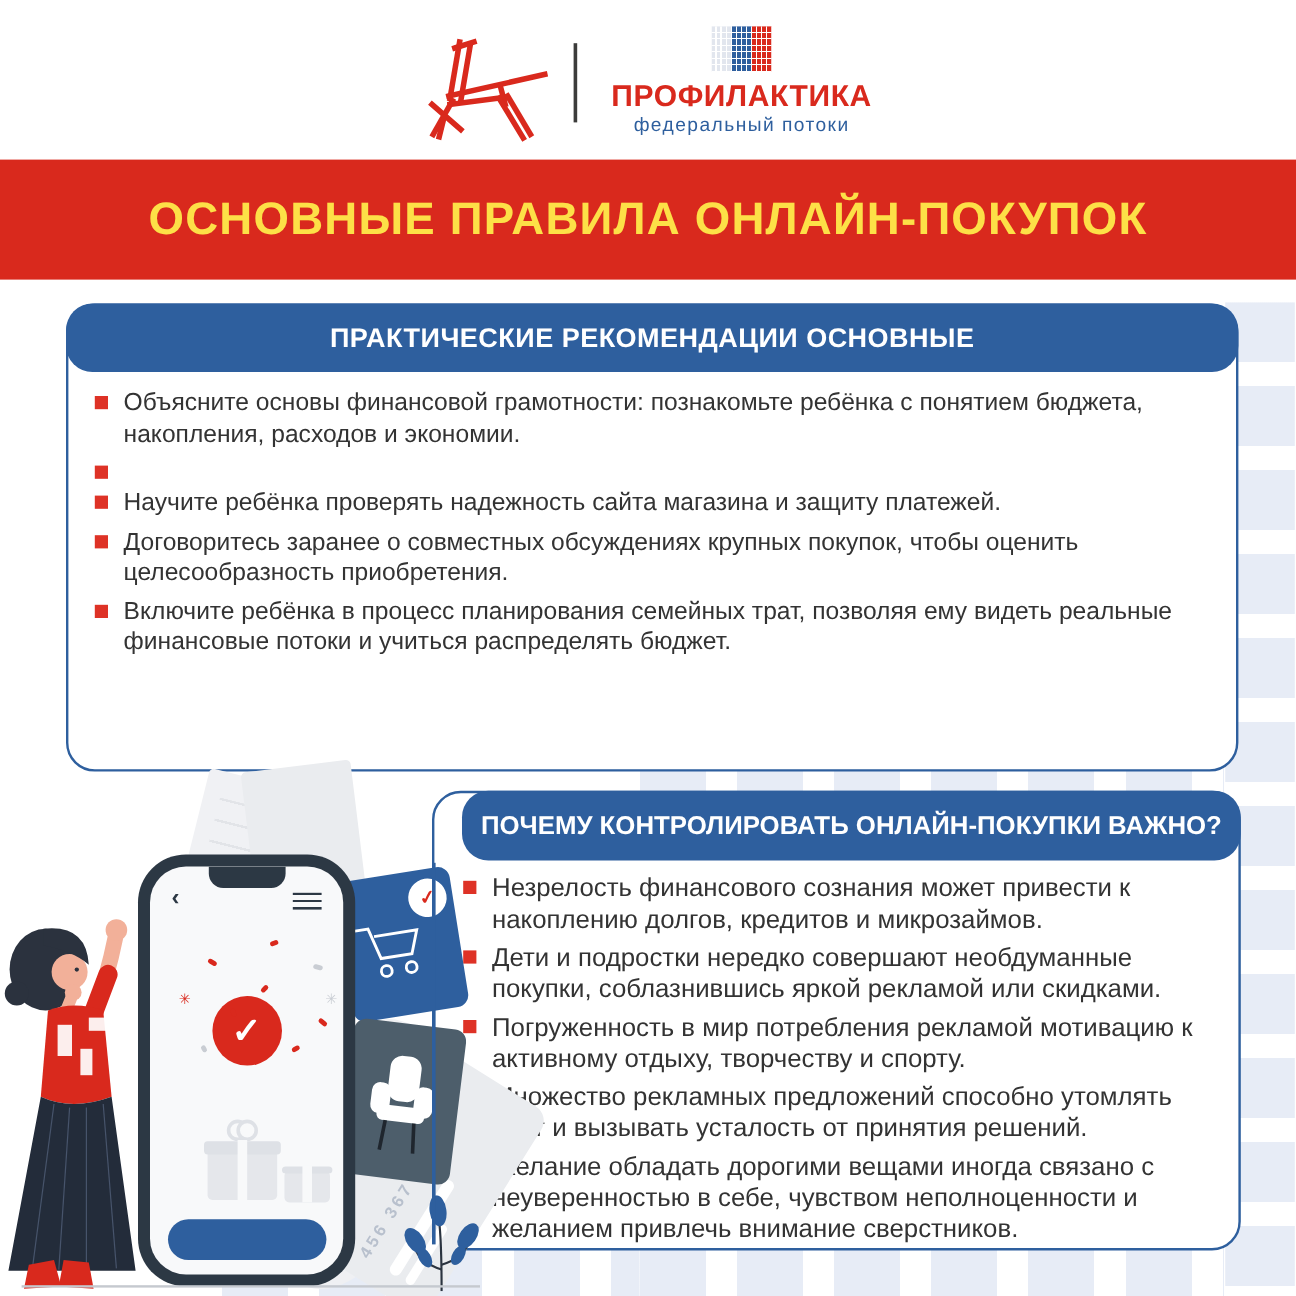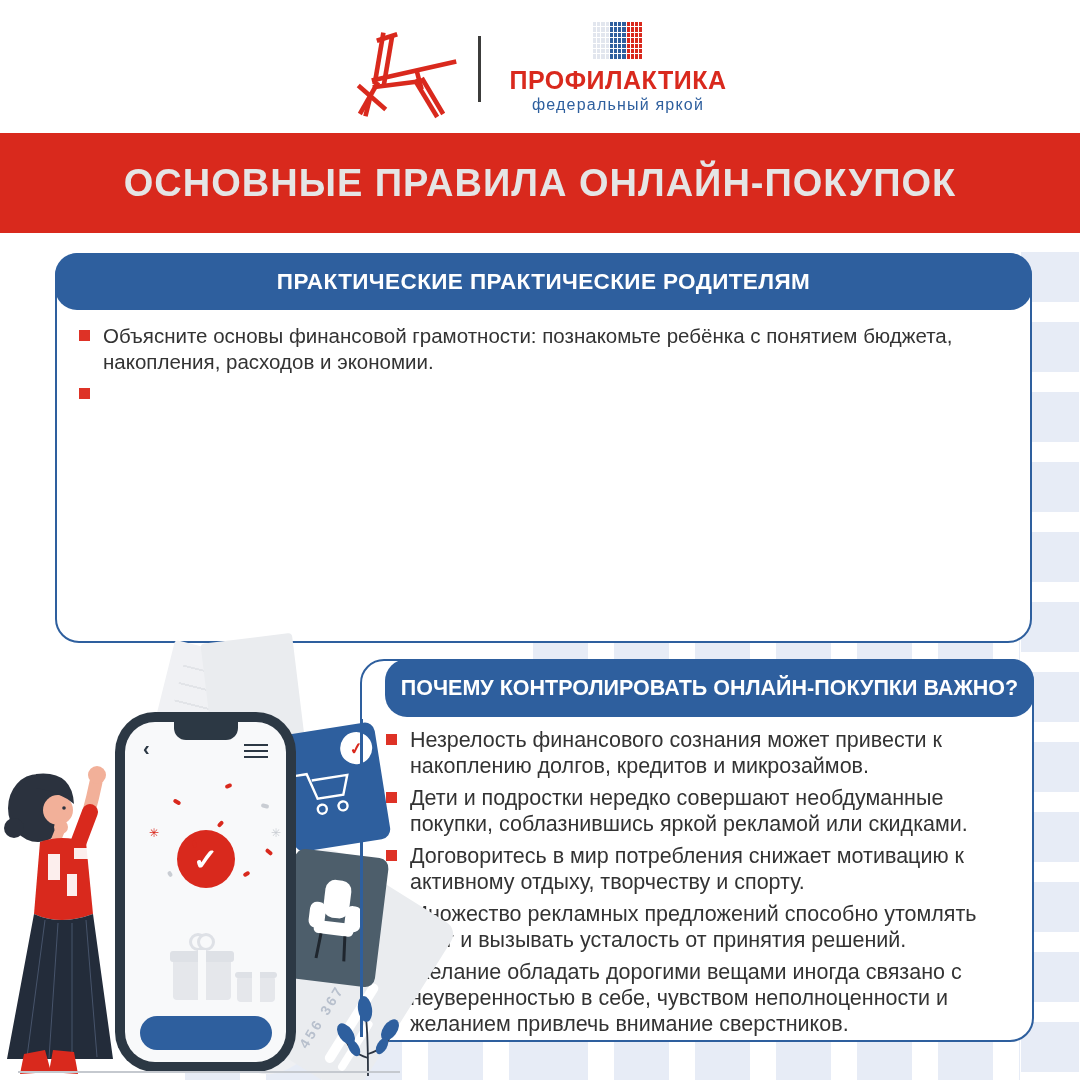--- a/index.html
+++ b/index.html
@@ -24,21 +24,21 @@
     background:
       repeating-linear-gradient(to right,transparent 0 3.2px,#fff 3.2px 4.2px),
       repeating-linear-gradient(to bottom,transparent 0 4.4px,#fff 4.4px 5.4px),
       linear-gradient(to right,#E2E6EE 0 33.3%,#2E5F9E 33.3% 66.6%,#D9291D 66.6% 100%);}
   .brand-name{font-size:25px;font-weight:bold;color:#D9291D;letter-spacing:.5px;line-height:1.05;}
   .brand-sub{font-size:16px;color:#2E5F9E;letter-spacing:1.2px;margin-top:3px;}
 
   
   .banner{position:absolute;left:0;top:133px;width:1080px;height:100px;background:#D9291D;
     display:flex;align-items:center;justify-content:center;z-index:2;}
-  .banner-title{font-size:38px;font-weight:bold;color:#e5e5e5;letter-spacing:1px;}
+  .banner-title{font-size:38px;font-weight:bold;color:#fde047;letter-spacing:1px;}
 
   
   .card{position:absolute;background:#fff;border:2px solid #2E5F9E;border-radius:24px;z-index:2;}
   .card-header{background:#2E5F9E;border-radius:22px;margin:-2px -2px 0 -2px;display:flex;
     align-items:center;justify-content:center;color:#fff;font-weight:bold;text-align:center;}
   .card1{left:55px;top:253px;width:973px;height:386px;}
   .card1 .card-header{height:57px;font-size:22.5px;letter-spacing:.4px;}
   .card2{left:360px;top:659px;width:670px;height:379px;}
   .card2 .card-header{height:58px;font-size:21.5px;margin-left:23px;}
   .card ul{list-style:none;margin:0;}
@@ -138,54 +138,66 @@
         <path d="M23 60 L7 88"></path>
         <path d="M6 63 L30 84"></path>
         <path d="M16 74 L12 90"></path>
       </g>
     </svg>
   </div>
   <div class="brand-divider"></div>
   <div class="brand">
     <div class="brand-grid"></div>
     <div class="brand-name">ПРОФИЛАКТИКА</div>
-    <div class="brand-sub">федеральный яркой</div>
+    <div class="brand-sub">федеральный потоки</div>
   </div>
 
   <div class="banner">
     <div class="banner-title">ОСНОВНЫЕ ПРАВИЛА ОНЛАЙН-ПОКУПОК</div>
   </div>
 
   <div class="card card1">
-    <div class="card-header">ПРАКТИЧЕСКИЕ ПРАКТИЧЕСКИЕ РОДИТЕЛЯМ</div>
+    <div class="card-header">ПРАКТИЧЕСКИЕ РЕКОМЕНДАЦИИ ОСНОВНЫЕ</div>
     <ul>
       <li>
           <span class="bullet"></span>
           <span>Объясните основы финансовой грамотности: познакомьте ребёнка с понятием бюджета, накопления, расходов и экономии.</span>
         </li>
       <li>
           <span class="bullet"></span>
+        </li>
+      <li>
+          <span class="bullet"></span>
+          <span>Научите ребёнка проверять надежность сайта магазина и защиту платежей.</span>
+        </li>
+      <li>
+          <span class="bullet"></span>
+          <span>Договоритесь заранее о совместных обсуждениях крупных покупок, чтобы оценить целесообразность приобретения.</span>
+        </li>
+      <li>
+          <span class="bullet"></span>
+          <span>Включите ребёнка в процесс планирования семейных трат, позволяя ему видеть реальные финансовые потоки и учиться распределять бюджет.</span>
         </li>
     </ul>
   </div>
 
   <div class="card card2">
     <div class="card-header">ПОЧЕМУ КОНТРОЛИРОВАТЬ ОНЛАЙН-ПОКУПКИ ВАЖНО?</div>
     <ul>
       <li>
           <span class="bullet"></span>
           <span>Незрелость финансового сознания может привести к накоплению долгов, кредитов и микрозаймов.</span>
         </li>
       <li>
           <span class="bullet"></span>
           <span>Дети и подростки нередко совершают необдуманные покупки, соблазнившись яркой рекламой или скидками.</span>
         </li>
       <li>
           <span class="bullet"></span>
-          <span>Договоритесь в мир потребления снижает мотивацию к активному отдыху, творчеству и спорту.</span>
+          <span>Погруженность в мир потребления рекламой мотивацию к активному отдыху, творчеству и спорту.</span>
         </li>
       <li>
           <span class="bullet"></span>
           <span>Множество рекламных предложений способно утомлять мозг и вызывать усталость от принятия решений.</span>
         </li>
       <li>
           <span class="bullet"></span>
           <span>Желание обладать дорогими вещами иногда связано с неуверенностью в себе, чувством неполноценности и желанием привлечь внимание сверстников.</span>
         </li>
     </ul>

